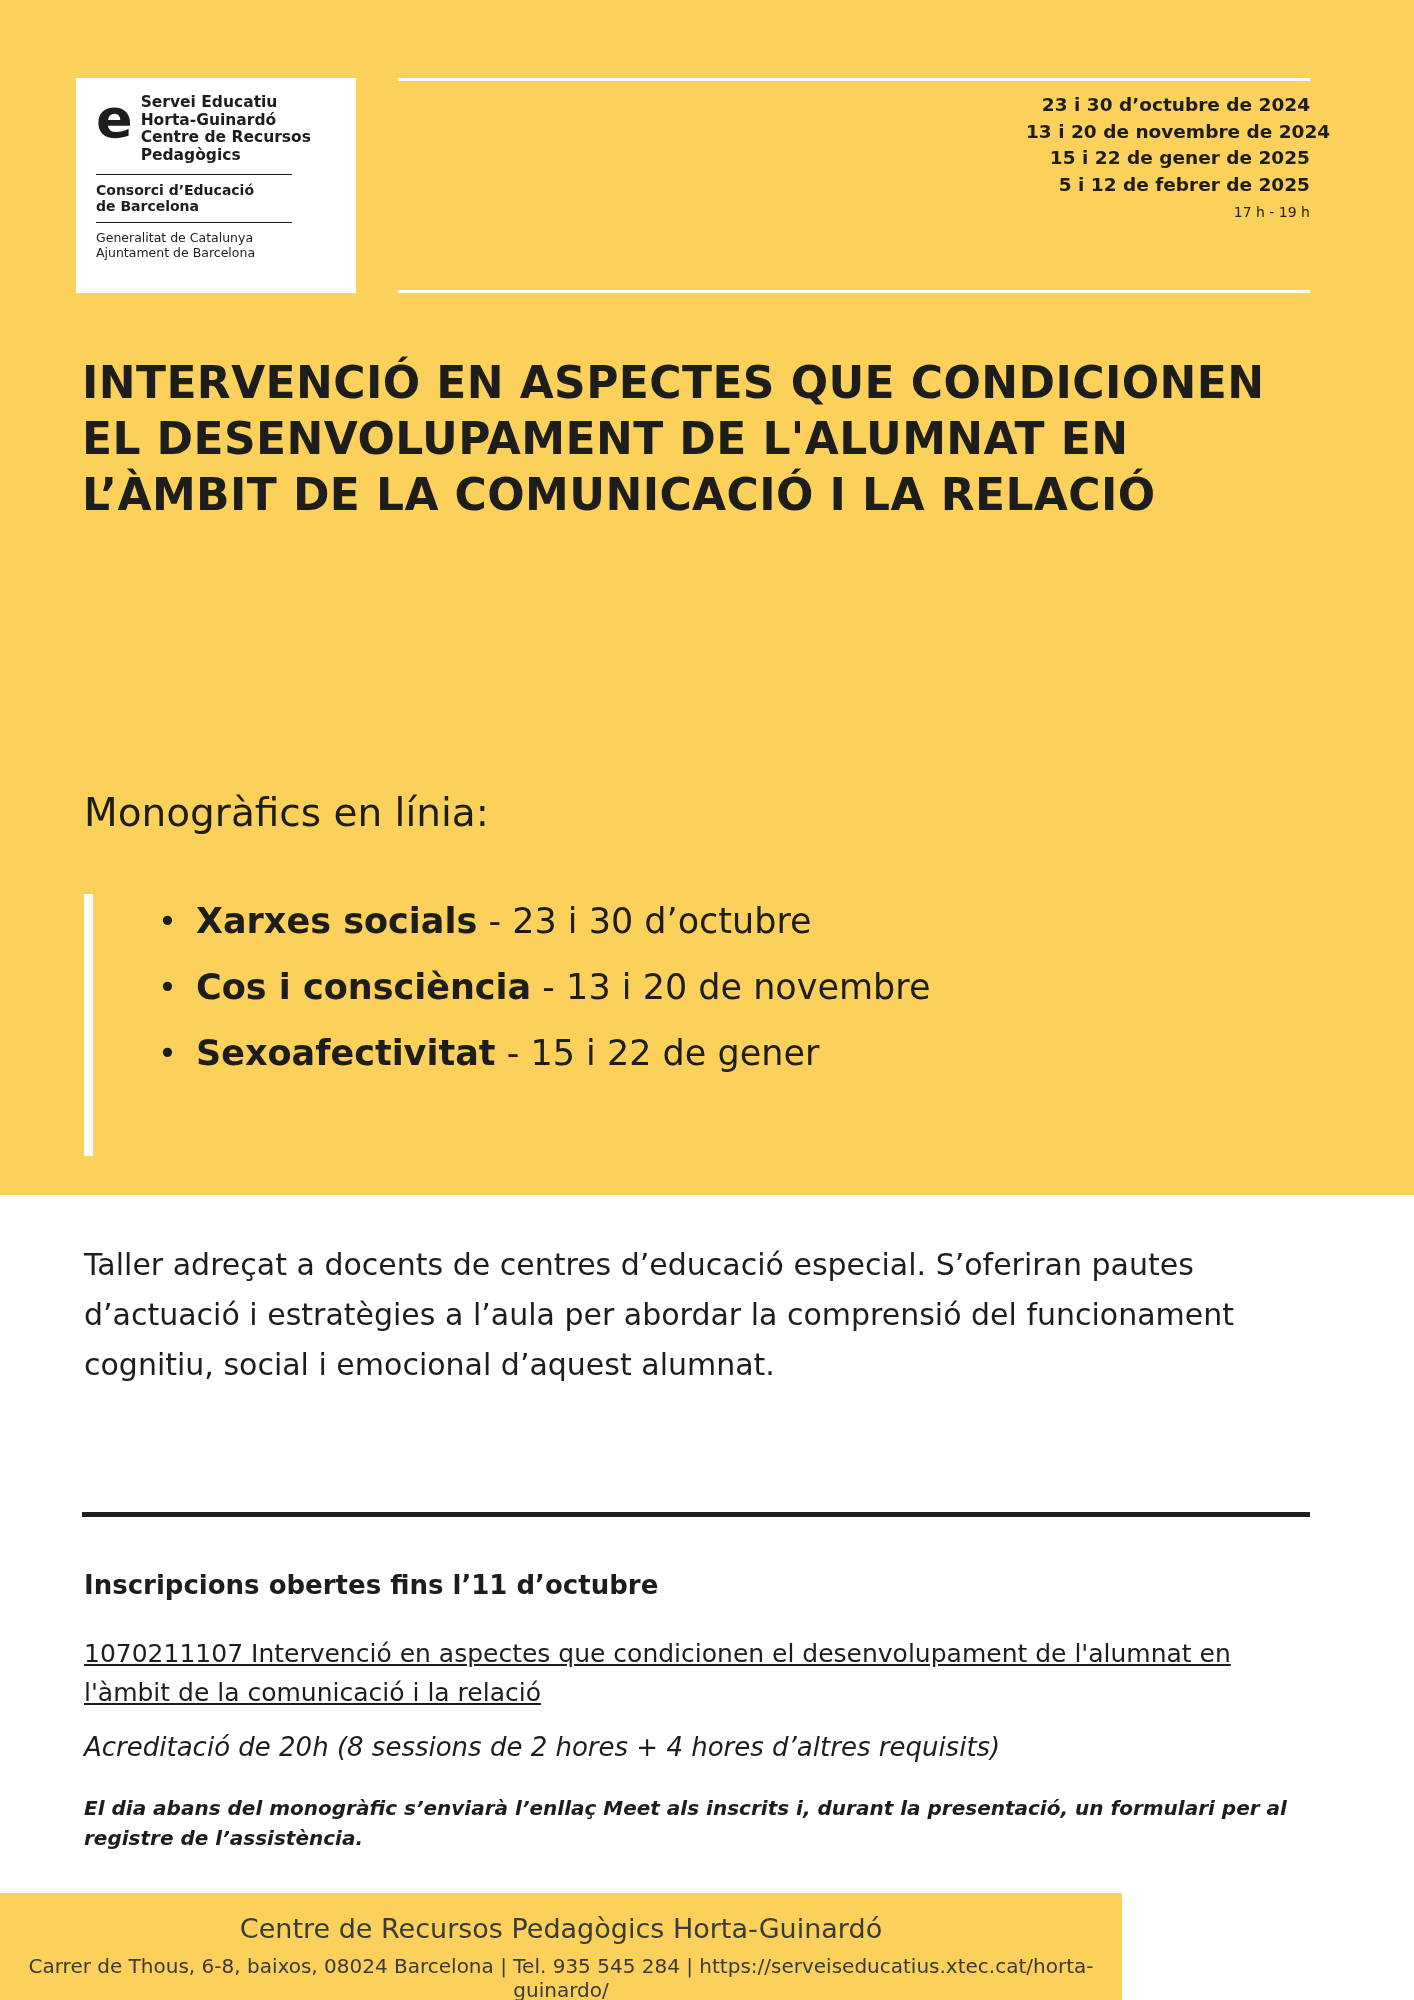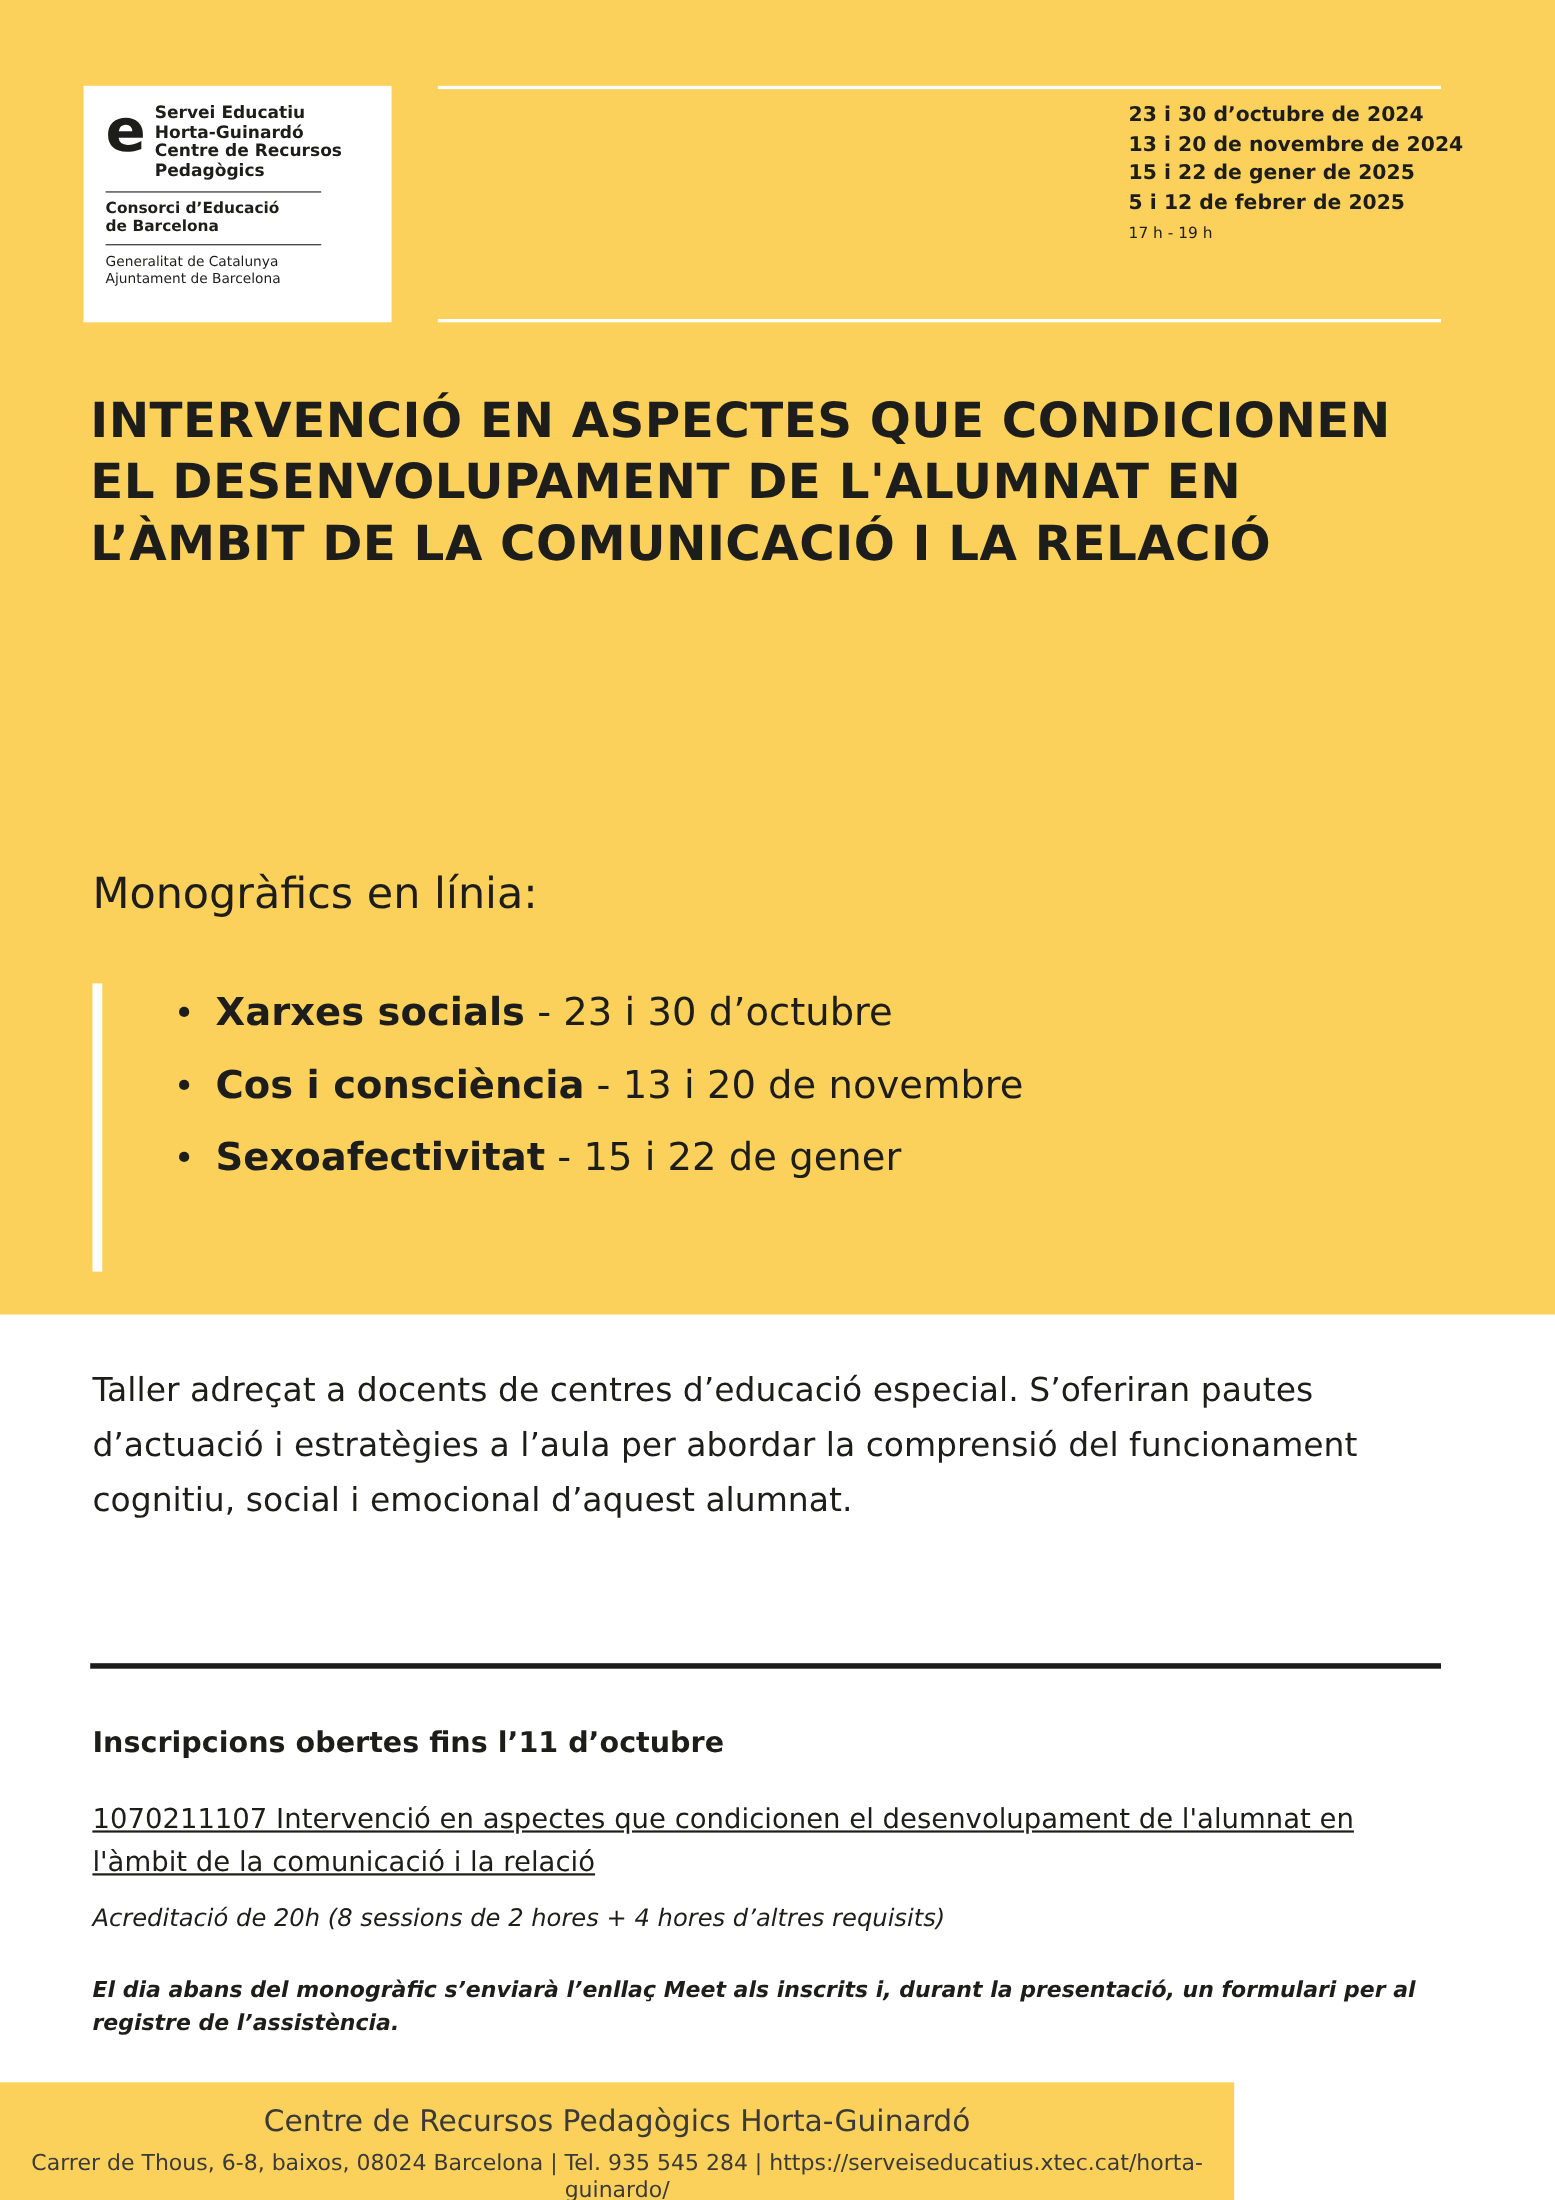--- a/index.html
+++ b/index.html
@@ -81,20 +81,21 @@
   .logo-lines3 {
     font-size: 12.5px;
     line-height: 15px;
     color: #1d1d1b;
   }
 
   .dates-box {
     flex: 1;
     position: relative;
     padding-left: 61px;
+    text-align: right;
   }
   .dates-rule-top, .dates-rule-bottom {
     position: absolute;
     left: 42px; right: 0;
     height: 3px;
     background: #ffffff;
   }
   .dates-rule-top { top: 0; }
   .dates-rule-bottom { bottom: 0; }
   .dates-inner {
@@ -216,21 +217,21 @@
     width: 1215px;
     font-size: 25px;
     line-height: 39px;
     color: #1d1d1b;
     text-decoration: underline;
   }
   .reg-accred {
     position: absolute;
     left: 84px;
     top: 1732px;
-    font-size: 22px;
+    font-size: 26px;
     font-style: italic;
     color: #1d1d1b;
   }
   .reg-note {
     position: absolute;
     left: 84px;
     top: 1793px;
     width: 1230px;
     font-size: 20px;
     line-height: 30px;

